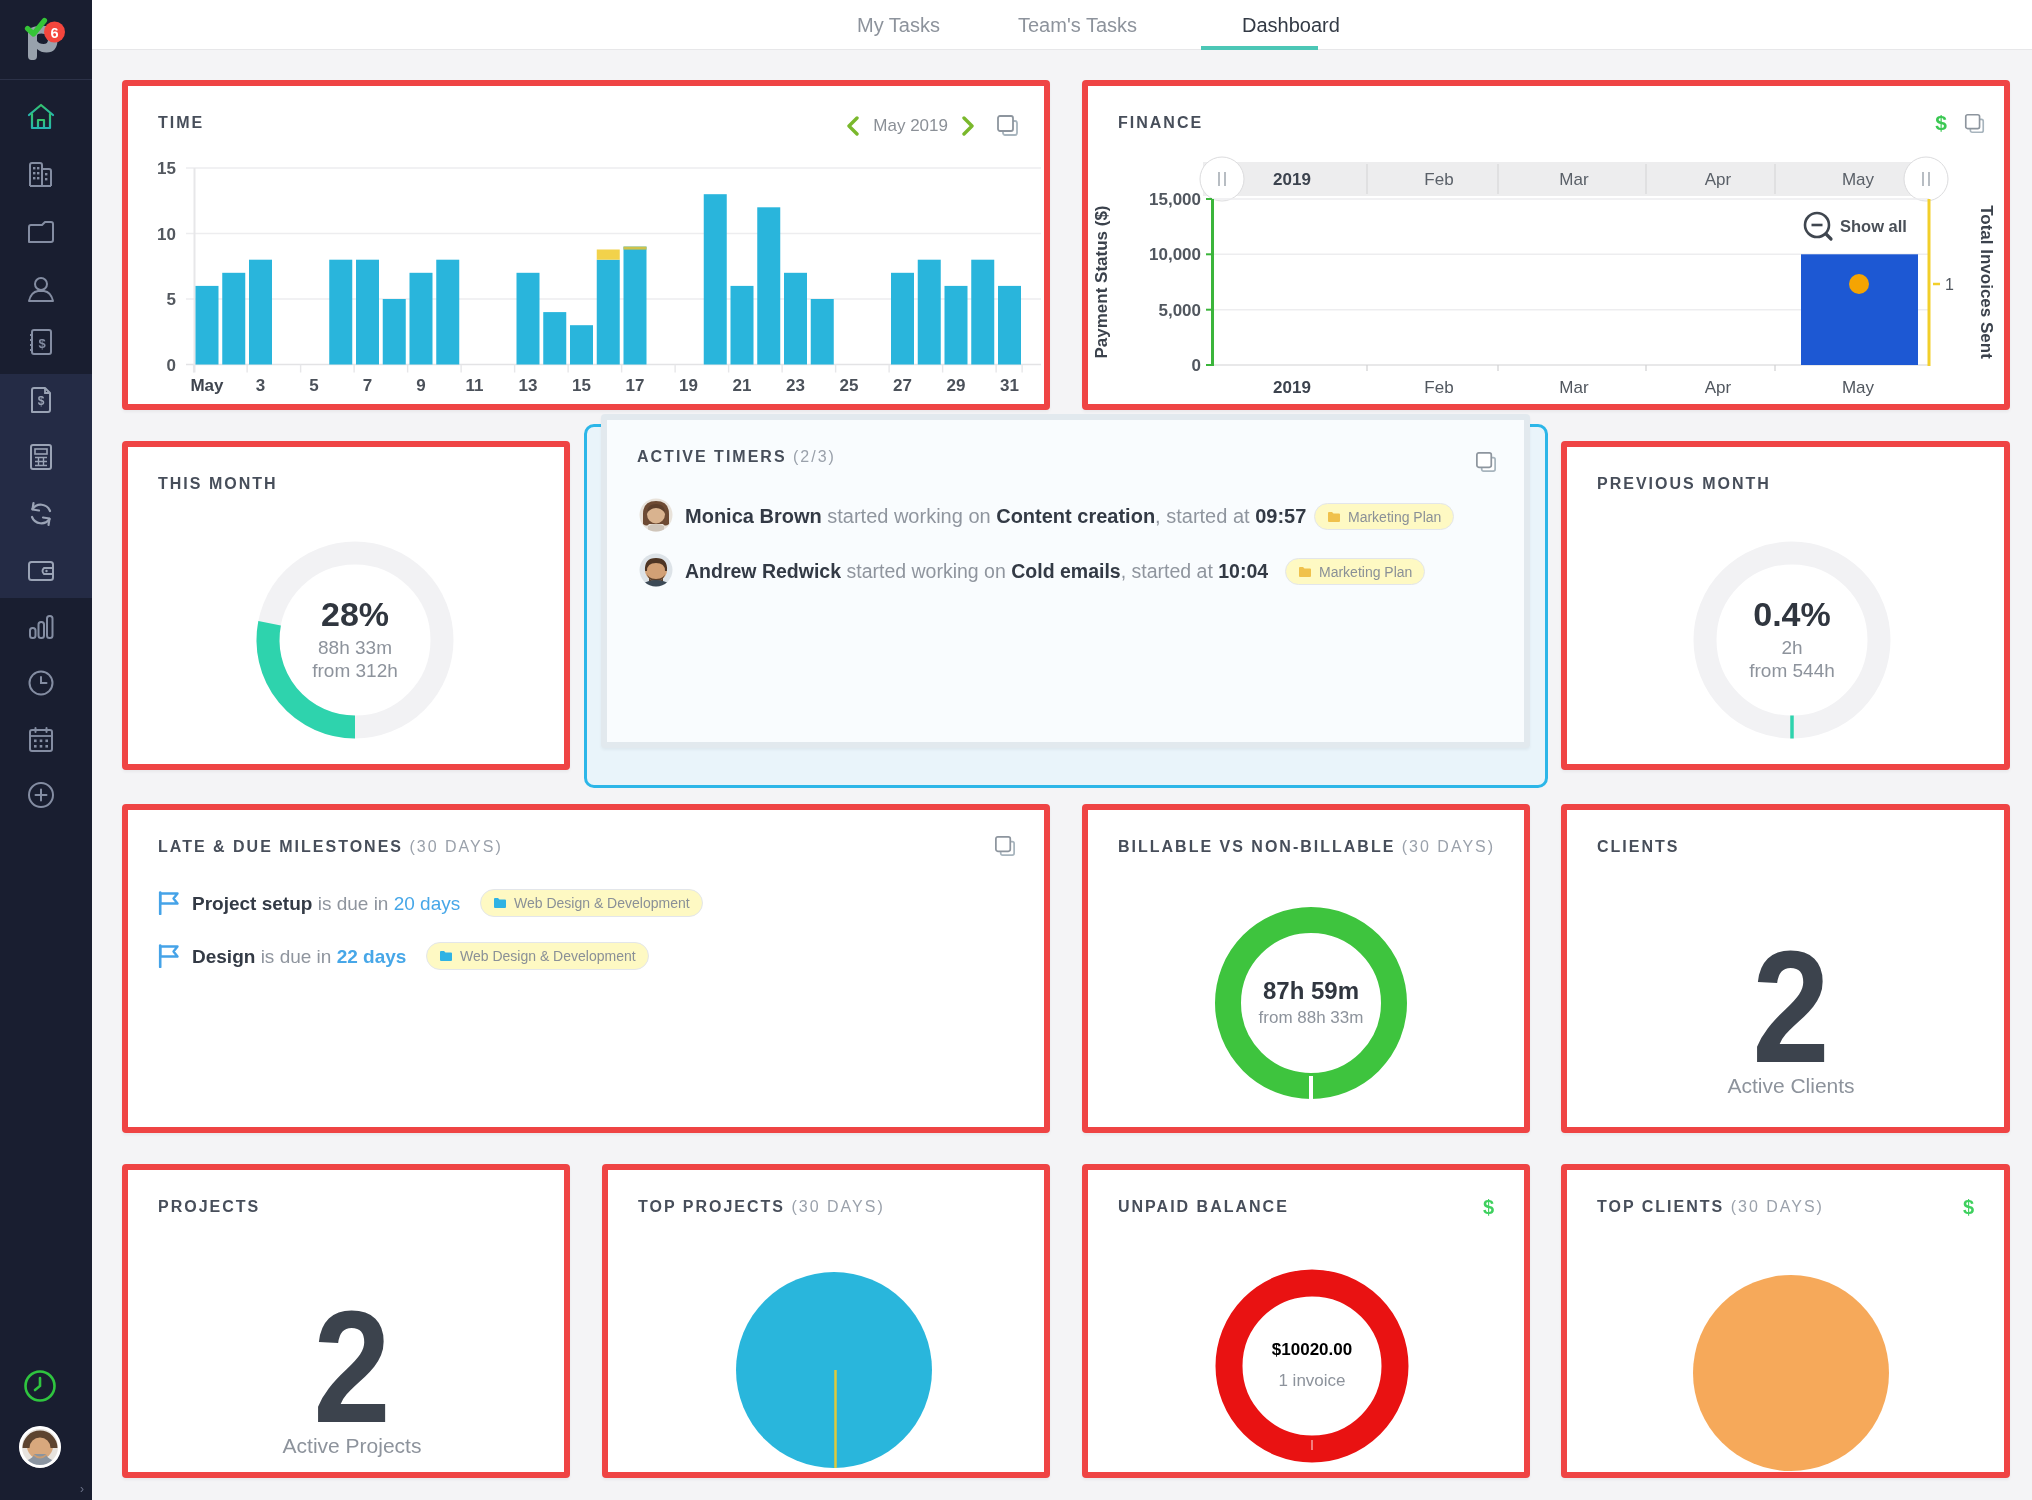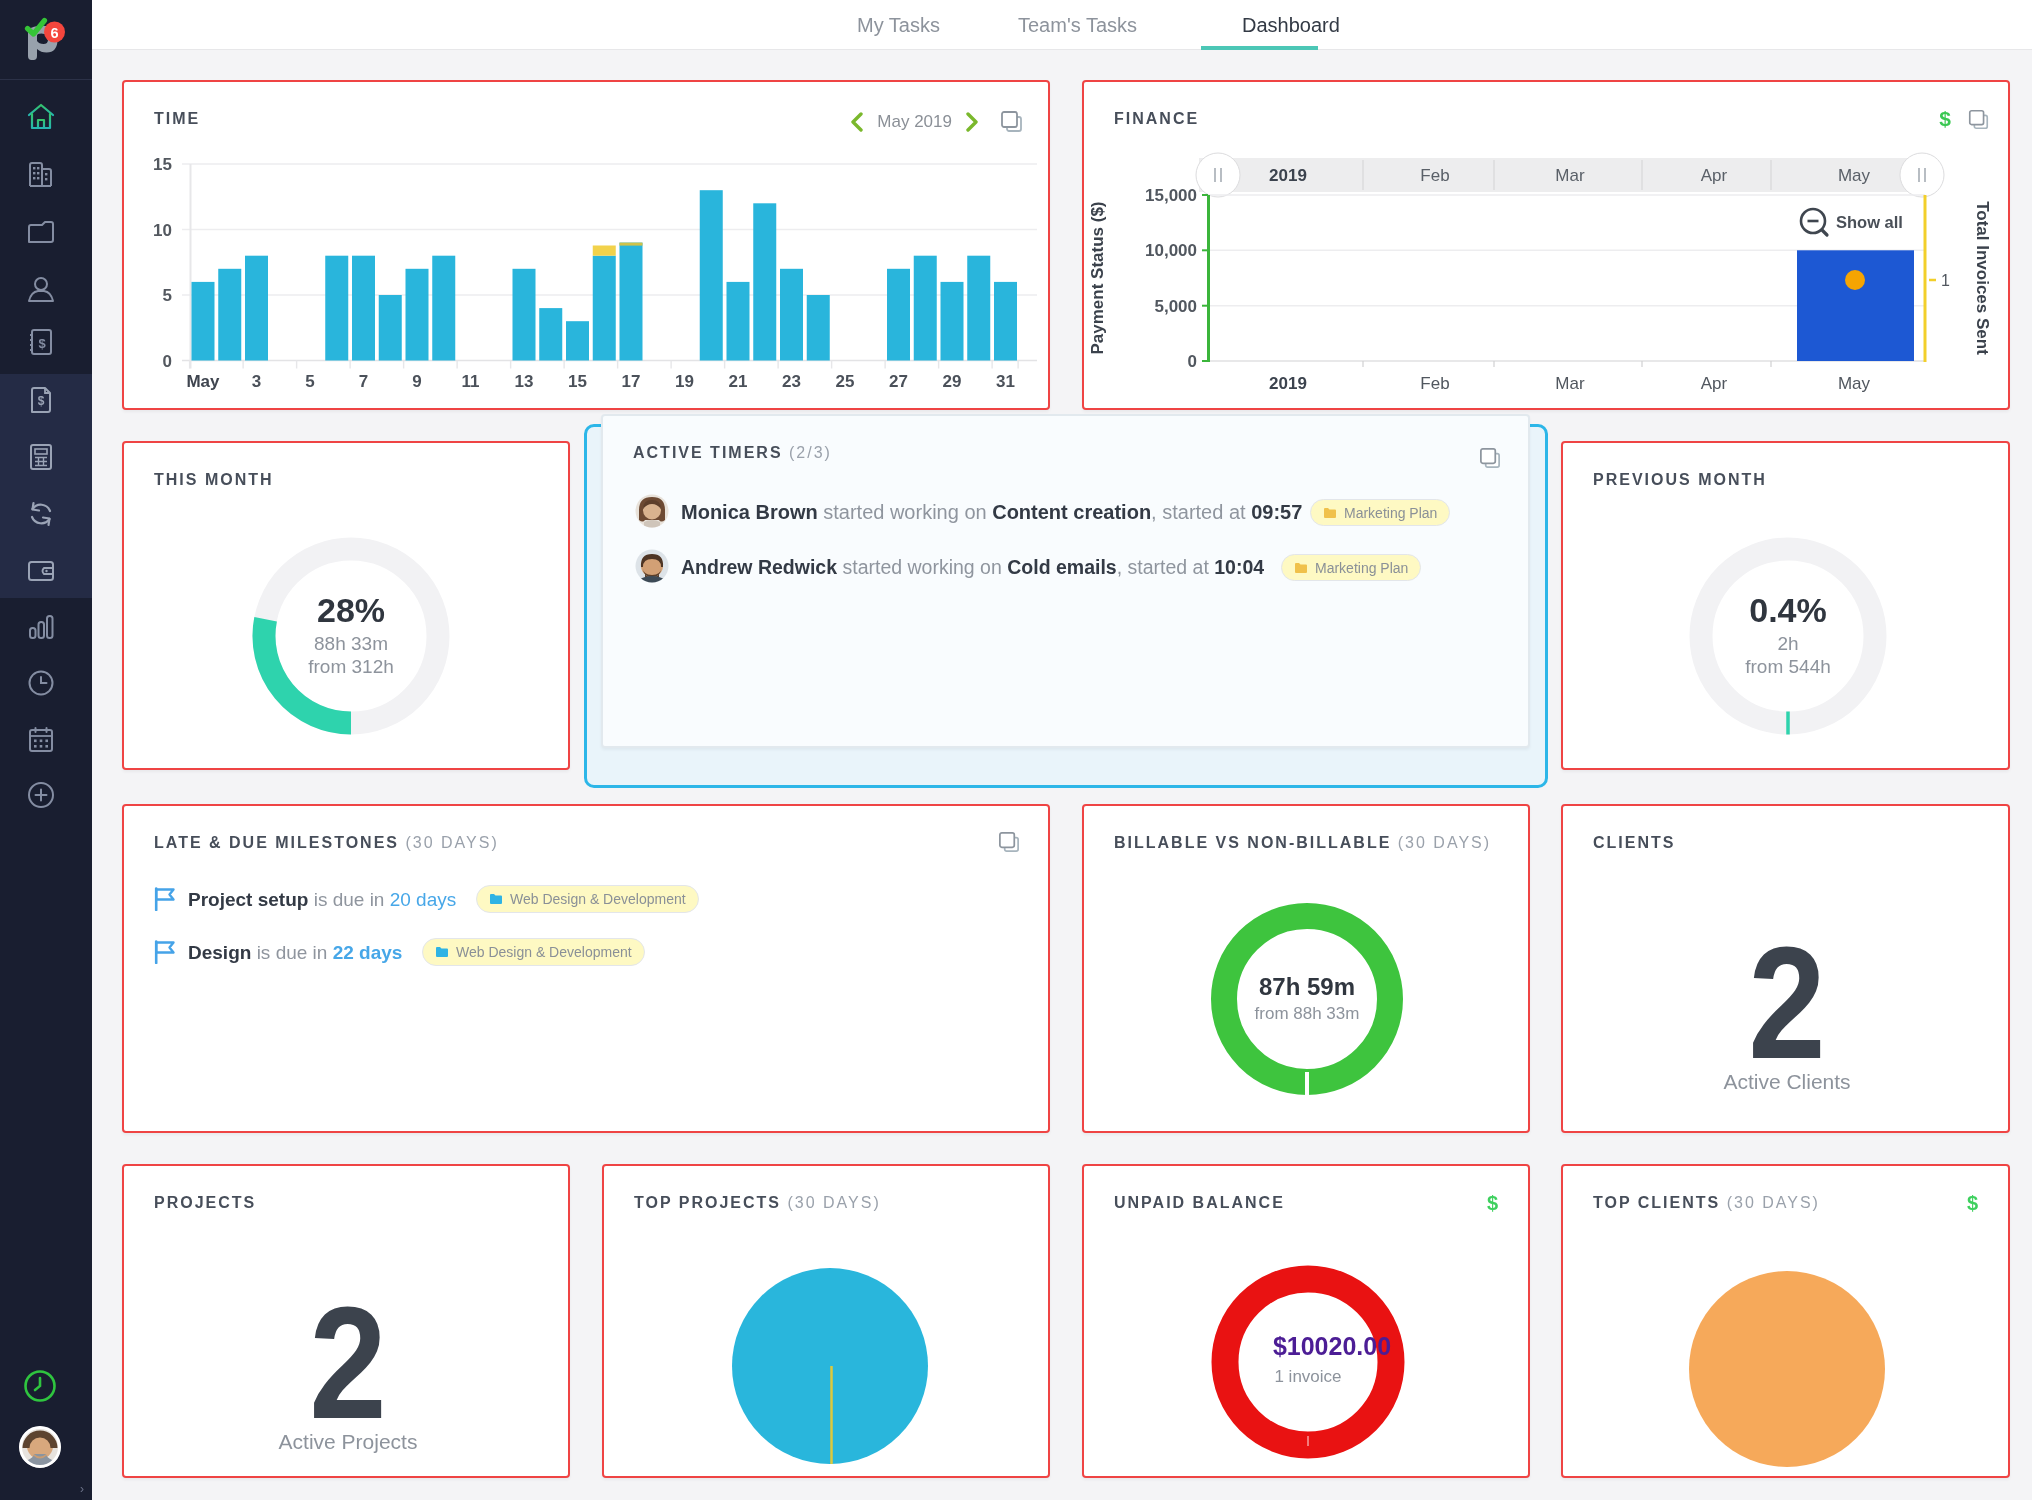--- a/index.html
+++ b/index.html
@@ -1,19 +1,19 @@
 <!DOCTYPE html>
 <html><head>
 <meta charset="utf-8">
 <style>
   * { margin:0; padding:0; box-sizing:border-box; }
   html,body { width:2032px; height:1500px; }
   body { font-family:"Liberation Sans", sans-serif; background:#f4f4f6; position:relative; overflow:hidden; }
   .page { position:absolute; left:0; top:0; width:2032px; height:1500px; }
-  .card { position:absolute; background:#fff; border:2px solid #ef4444; border-radius:4px; box-shadow:0 2px 3px rgba(40,40,60,0.05); }
+  .card { position:absolute; background:#fff; border:6px solid #ef4444; border-radius:4px; box-shadow:0 2px 3px rgba(40,40,60,0.05); }
   .ctitle { position:absolute; left:30px; top:28px; font-size:16px; font-weight:bold; color:#474e5a; letter-spacing:2px; white-space:nowrap; }
   .ctitle .light { font-weight:normal; color:#9aa1ab; }
   .copyic { position:absolute; }
   .grey { color:#8d939c; }
   .sidebar { position:absolute; left:0; top:0; width:92px; height:1500px; background:#191e30; }
   .sb-light { position:absolute; left:0; top:374px; width:92px; height:224px; background:#242b45; }
   .sb-div { position:absolute; left:0; top:79px; width:92px; height:1px; background:#2b3147; }
   .topbar { position:absolute; left:92px; top:0; width:1940px; height:50px; background:#fff; border-bottom:1px solid #e7e7e9; }
   .tab { position:absolute; top:14px; font-size:20px; color:#8d939c; white-space:nowrap; }
   .pill { position:absolute; height:28px; border:1px solid #e3e6ea; background:#fef9c3; border-radius:14px; display:flex; align-items:center; padding:0 12px; gap:7px; font-size:14px; color:#8a9097; white-space:nowrap; }
@@ -485,21 +485,21 @@
     </svg>
   </div>
 
   <div class="card" id="card-unpaid" style="left:1082px; top:1164px; width:448px; height:314px;">
     <div class="ctitle">UNPAID BALANCE</div>
     <div style="position:absolute; right:30px; top:26px; font-size:20px; font-weight:bold; color:#3ed05e;">$</div>
     <svg width="448" height="314" viewBox="0 0 448 314" style="position:absolute;left:0;top:0;">
       <circle cx="224" cy="196" r="83" fill="none" stroke="#e91212" stroke-width="27"></circle>
       <line x1="224" y1="270" x2="224" y2="280" stroke="#fff" stroke-width="1.5" opacity="0.6"></line>
     </svg>
-    <div style="position:absolute; left:224px; top:180px; transform:translate(-50%,-50%); font-size:25px; font-weight:bold; color:#4c1d95; white-space:nowrap;margin-left:24px;">$10020.00</div>
+    <div style="position:absolute; left:224px; top:180px; transform:translate(-50%,-50%); font-size:17px; font-weight:bold; color:#000000; white-space:nowrap;">$10020.00</div>
     <div class="grey" style="position:absolute; left:224px; top:211px; transform:translate(-50%,-50%); font-size:17px; white-space:nowrap;">1 invoice</div>
   </div>
 
   <div class="card" id="card-topclients" style="left:1561px; top:1164px; width:449px; height:314px;">
     <div class="ctitle">TOP CLIENTS <span class="light">(30 DAYS)</span></div>
     <div style="position:absolute; right:30px; top:26px; font-size:20px; font-weight:bold; color:#3ed05e;">$</div>
     <svg width="449" height="314" viewBox="0 0 449 314" style="position:absolute;left:0;top:0;">
       <circle cx="224" cy="203" r="98" fill="#f6a95a"></circle>
     </svg>
   </div>

